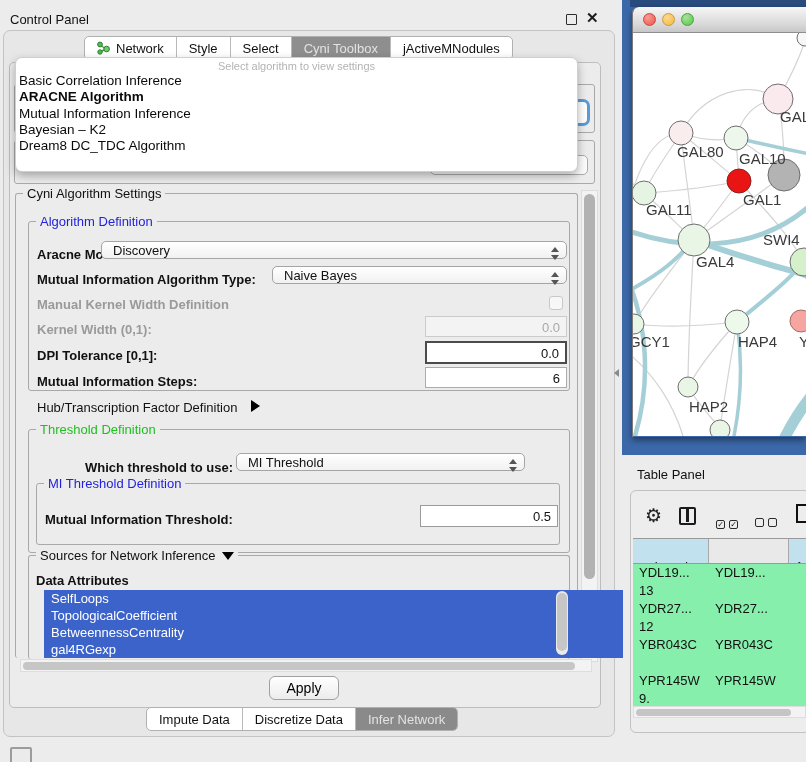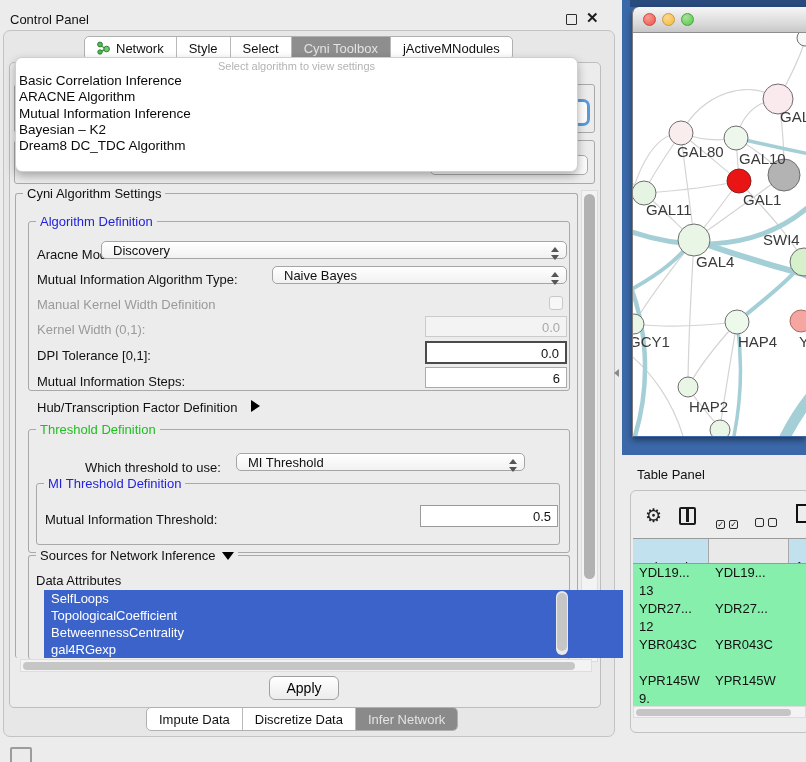--- a/index.html
+++ b/index.html
@@ -4,21 +4,21 @@
 <style>
   * { margin:0; padding:0; box-sizing:border-box; }
   html,body { background:#ECECEC; }
   #screen {
     position:relative; width:806px; height:762px; overflow:hidden;
     background:#ECECEC; font-family:"Liberation Sans", sans-serif; color:#111;
     -webkit-font-smoothing:antialiased;
   }
   .abs { position:absolute; }
   .lbl { font-size:13px; white-space:nowrap; }
-  .b { font-weight:normal; }
+  .b { font-weight:bold; }
   .dis { color:#9a9a9a; }
 
   
   .cp-body { left:3px; top:30px; width:612px; height:707px; background:#E7E7E7;
              border:1px solid #C3C3C3; border-radius:7px; }
   .inner-panel { left:9px; top:62px; width:592px; height:646px; background:#ECECEC;
              border:1px solid #BDBDBD; border-radius:5px; }
 
   
   .seg { display:flex; background:#FFF; border:1px solid #B0B0B0; border-radius:5px;

